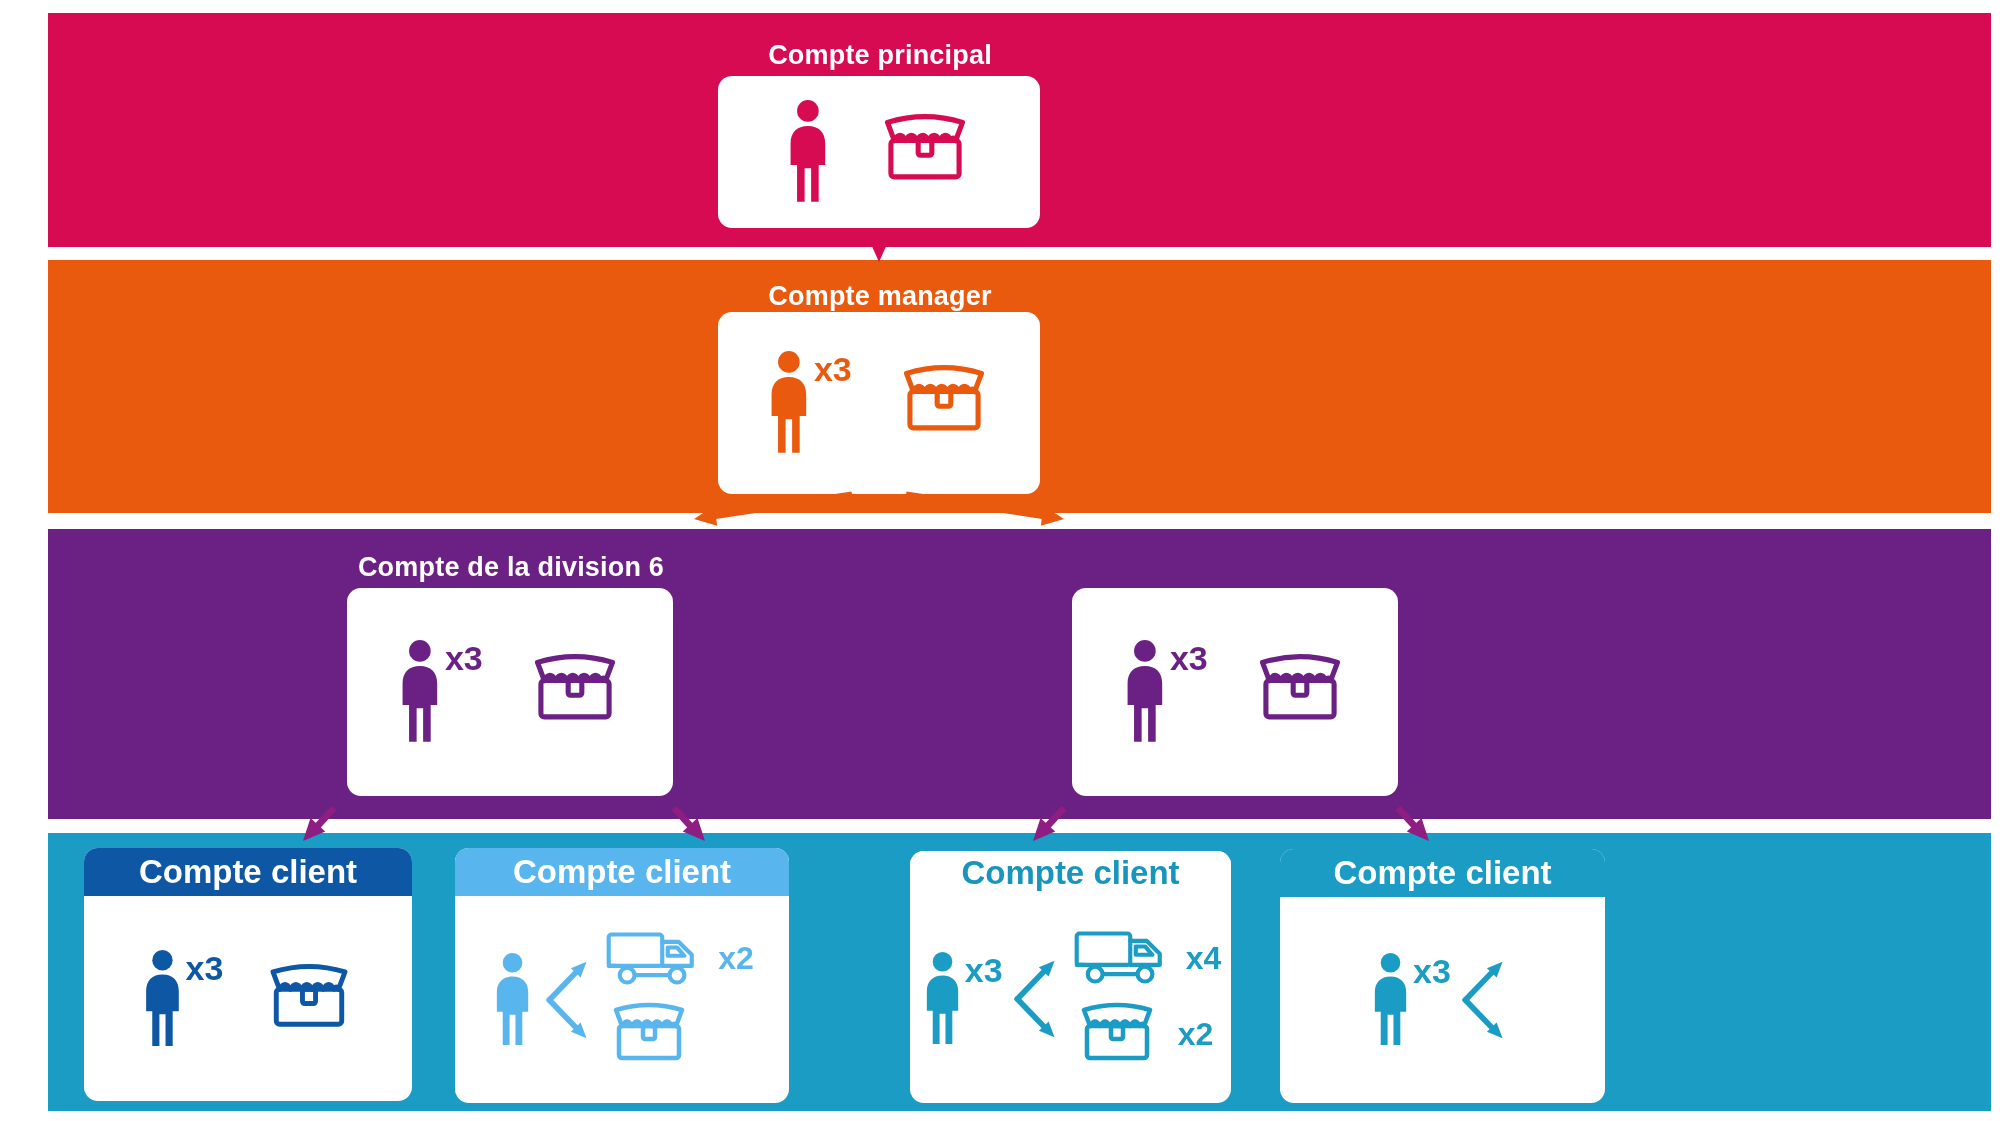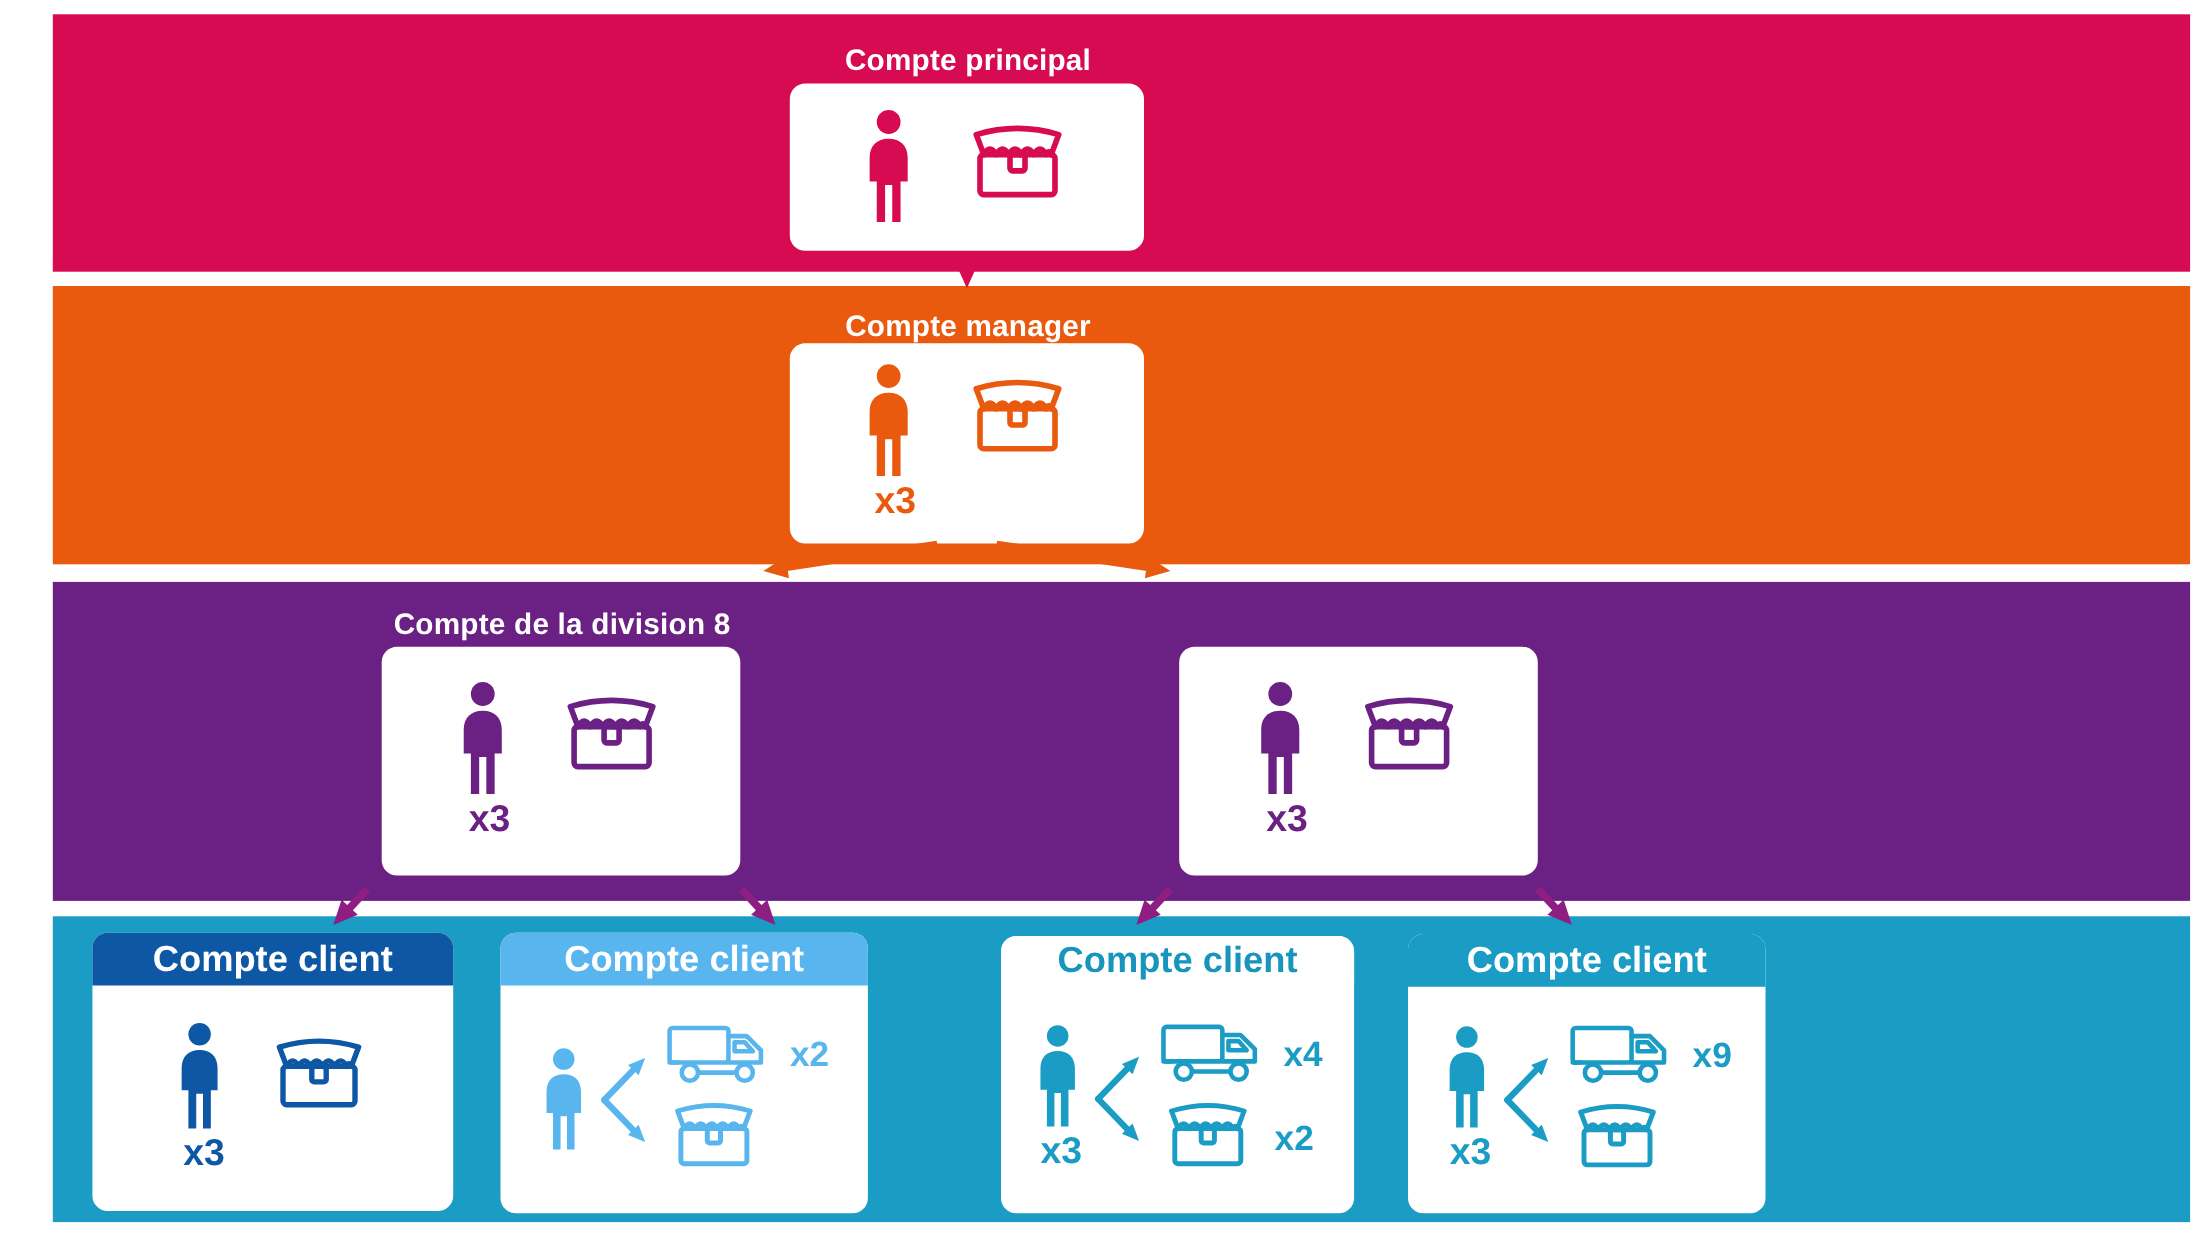--- a/index.html
+++ b/index.html
@@ -19,21 +19,21 @@
   #label-division1{left:250px;top:552px}
   #label-division2{left:975px;top:552px}
 
   .card{position:absolute;background:#fff;border-radius:14px;display:flex;align-items:center;justify-content:center;z-index:2}
   #card-principal{left:718px;top:76px;width:322px;height:152px;color:#D60B52}
   #card-manager{left:718px;top:312px;width:322px;height:182px;color:#E9590E}
   #card-division1{left:347px;top:588px;width:326px;height:208px;color:#6B2083}
   #card-division2{left:1072px;top:588px;width:326px;height:208px;color:#6B2083}
 
   .pair{display:flex;align-items:flex-start;gap:42px}
-  .pcol{display:flex;flex-direction:column;align-items:flex-end}
+  .pcol{display:flex;flex-direction:row;align-items:flex-start}
   .mult{font-weight:700;font-size:34px;line-height:1.15}
   .icon{display:inline-flex}
   .icon svg{display:block}
   .person svg{height:106px}
   .chest svg{width:100px}
   .pair .chest{margin-top:12px}
 
   .client{flex-direction:column;align-items:stretch;justify-content:flex-start}
   #card-client1{left:84px;top:848px;width:328px;height:253px;color:#0E57A4}
   #card-client2{left:455px;top:848px;width:334px;height:255px;color:#58B5EE}
@@ -68,21 +68,21 @@
 
 <div class="canvas">
 
   <div class="band" id="band-principal"></div>
   <div class="band" id="band-manager"></div>
   <div class="band" id="band-division"></div>
   <div class="band" id="band-client"></div>
 
   <div class="band-label" id="label-manager">Compte manager</div>
   <div class="band-label" id="label-principal">Compte principal</div>
-  <div class="band-label" id="label-division1">Compte de la division 8</div>
+  <div class="band-label" id="label-division1">Compte de la division 6</div>
 
   <div class="card" id="card-principal">
     <div class="pair">
       <div class="pcol">
         <span class="icon person">
   <svg viewBox="0 0 46 98" aria-hidden="true">
     <circle cx="23" cy="11" r="10" fill="currentColor"></circle>
     <path fill="currentColor" d="M23 25 c-10 0 -16 6 -16 16 v20 h6 v34 h7 v-31 h6 v31 h7 v-34 h6 v-20 c0 -10 -6 -16 -16 -16 z"></path>
   </svg>
 </span>
@@ -323,45 +323,20 @@
     <path d="M10 55 L36 28"></path>
     <g transform="translate(46,18) rotate(-46)">
       <path d="M0 0 L-15 -6.5 L-15 6.5 z" fill="currentColor" stroke="none"></path>
     </g>
     <path d="M10 55 L36 82"></path>
     <g transform="translate(46,92) rotate(46)">
       <path d="M0 0 L-15 -6.5 L-15 6.5 z" fill="currentColor" stroke="none"></path>
     </g>
   </svg>
 </span>
-        <div class="stack">
-          <div class="rowi">
-            <span class="icon truck">
-  <svg viewBox="0 0 104 64" fill="none" stroke="currentColor" stroke-width="4.5" stroke-linejoin="round" stroke-linecap="round" aria-hidden="true">
-    <rect x="4" y="6" width="58" height="34" rx="3"></rect>
-    <path d="M62 14 h18 l14 14 v12 h-32"></path>
-    <path d="M68 20 h10 l8 9 h-18 z"></path>
-    <circle cx="24" cy="50" r="8"></circle>
-    <circle cx="78" cy="50" r="8"></circle>
-    <path d="M4 40 h8 M34 50 h34"></path>
-  </svg>
-</span>
-            <span class="count">x9</span>
-          </div>
-          <div class="rowi">
-            <span class="icon chest">
-  <svg viewBox="0 0 88 70" fill="none" stroke="currentColor" stroke-width="4.5" stroke-linejoin="round" stroke-linecap="round" aria-hidden="true">
-    <path d="M17 26 L11 10 Q44 0 77 10 L71 26"></path>
-    <path d="M17 26 Q22 17 27 26 Q32 17 37 26 Q42 17 47 26 Q52 17 57 26 Q62 17 67 26 Q69 21.5 71 26"></path>
-    <rect x="14" y="26" width="60" height="32" rx="3"></rect>
-    <rect x="38" y="26" width="12" height="13" rx="2"></rect>
-  </svg>
-</span>
-          </div>
-        </div>
       </div>
     </div>
   </div>
 
   <svg class="arrows" width="2005" height="1121">
 
     <g stroke="#D60B52" fill="#D60B52">
       <line x1="879" y1="234" x2="879" y2="248" stroke-width="7"></line>
       <g transform="translate(879,262) rotate(90)">
           <path d="M0 0 L-20 -9 L-20 9 z" stroke="none"></path>

